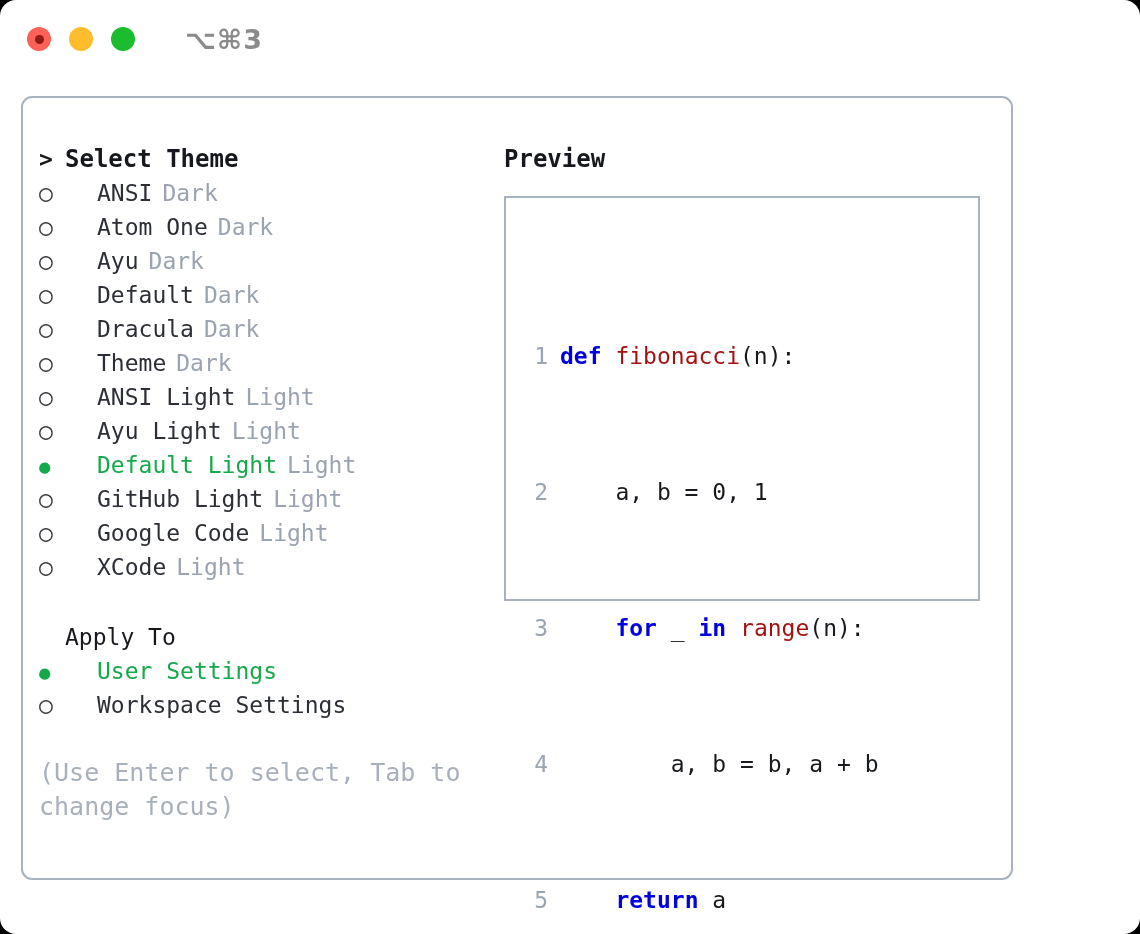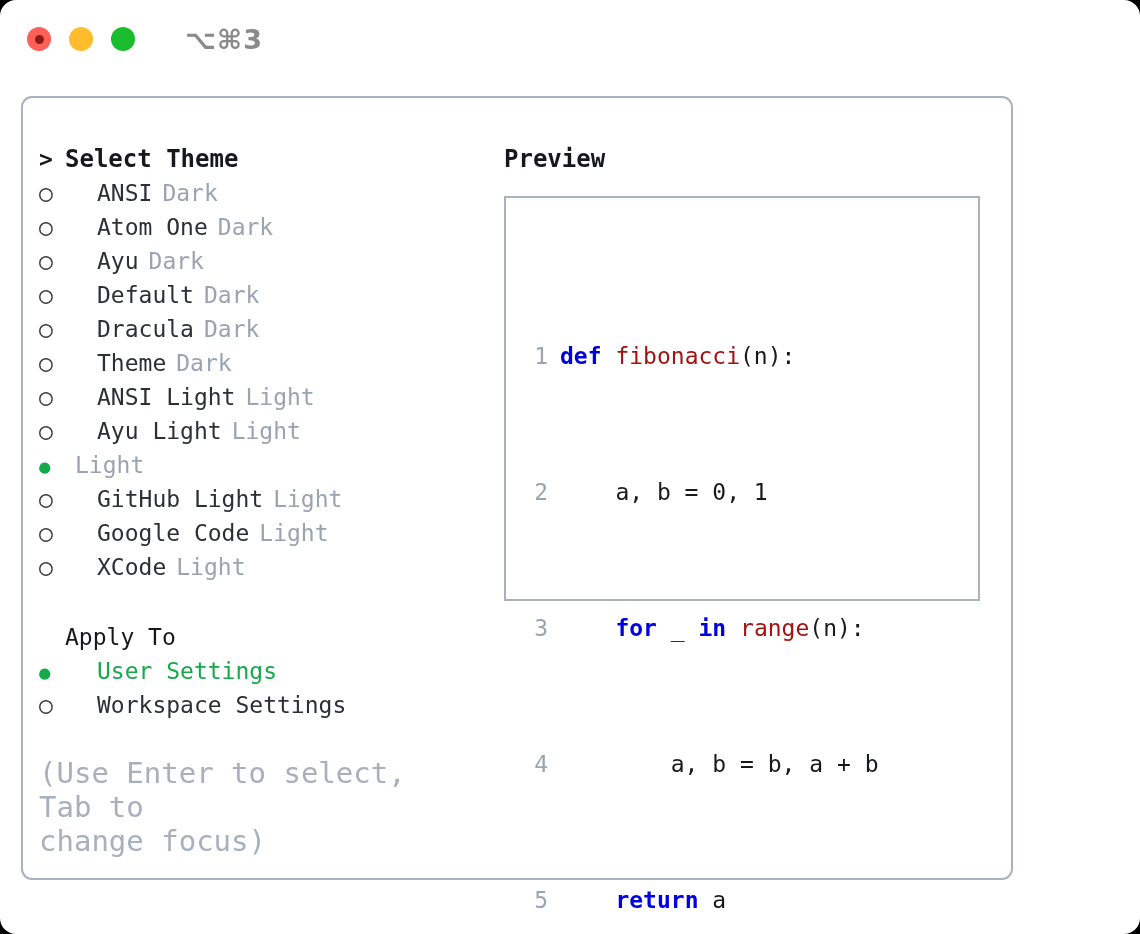--- a/index.html
+++ b/index.html
@@ -136,21 +136,21 @@
   .header-row .marker { color: #16181d; font-weight: bold; }
   .section-head {
     color: #16181d;
   }
 
   .spacer-lg { height: 36px; }
   .spacer-md { height: 34px; }
 
   .hint {
     margin-top: 0;
-    font-size: 29px;
+    font-size: 25px;
     line-height: 34px;
     color: #a8b0bc;
     width: 430px;
     white-space: pre-wrap;
   }
 
   
   .right-col {
     position: absolute;
     left: 481px;
@@ -266,20 +266,21 @@
         </div>
 
         <div class="list-row">
           <span class="marker">○</span>
           <span class="row-title">Ayu Light</span>
           <span class="row-badge">Light</span>
         </div>
 
         <div class="list-row">
           <span class="marker sel bullet">●</span>
+          <span class="row-title selected">Default Light</span>
           <span class="row-badge">Light</span>
         </div>
 
         <div class="list-row">
           <span class="marker">○</span>
           <span class="row-title">GitHub Light</span>
           <span class="row-badge">Light</span>
         </div>
 
         <div class="list-row">

